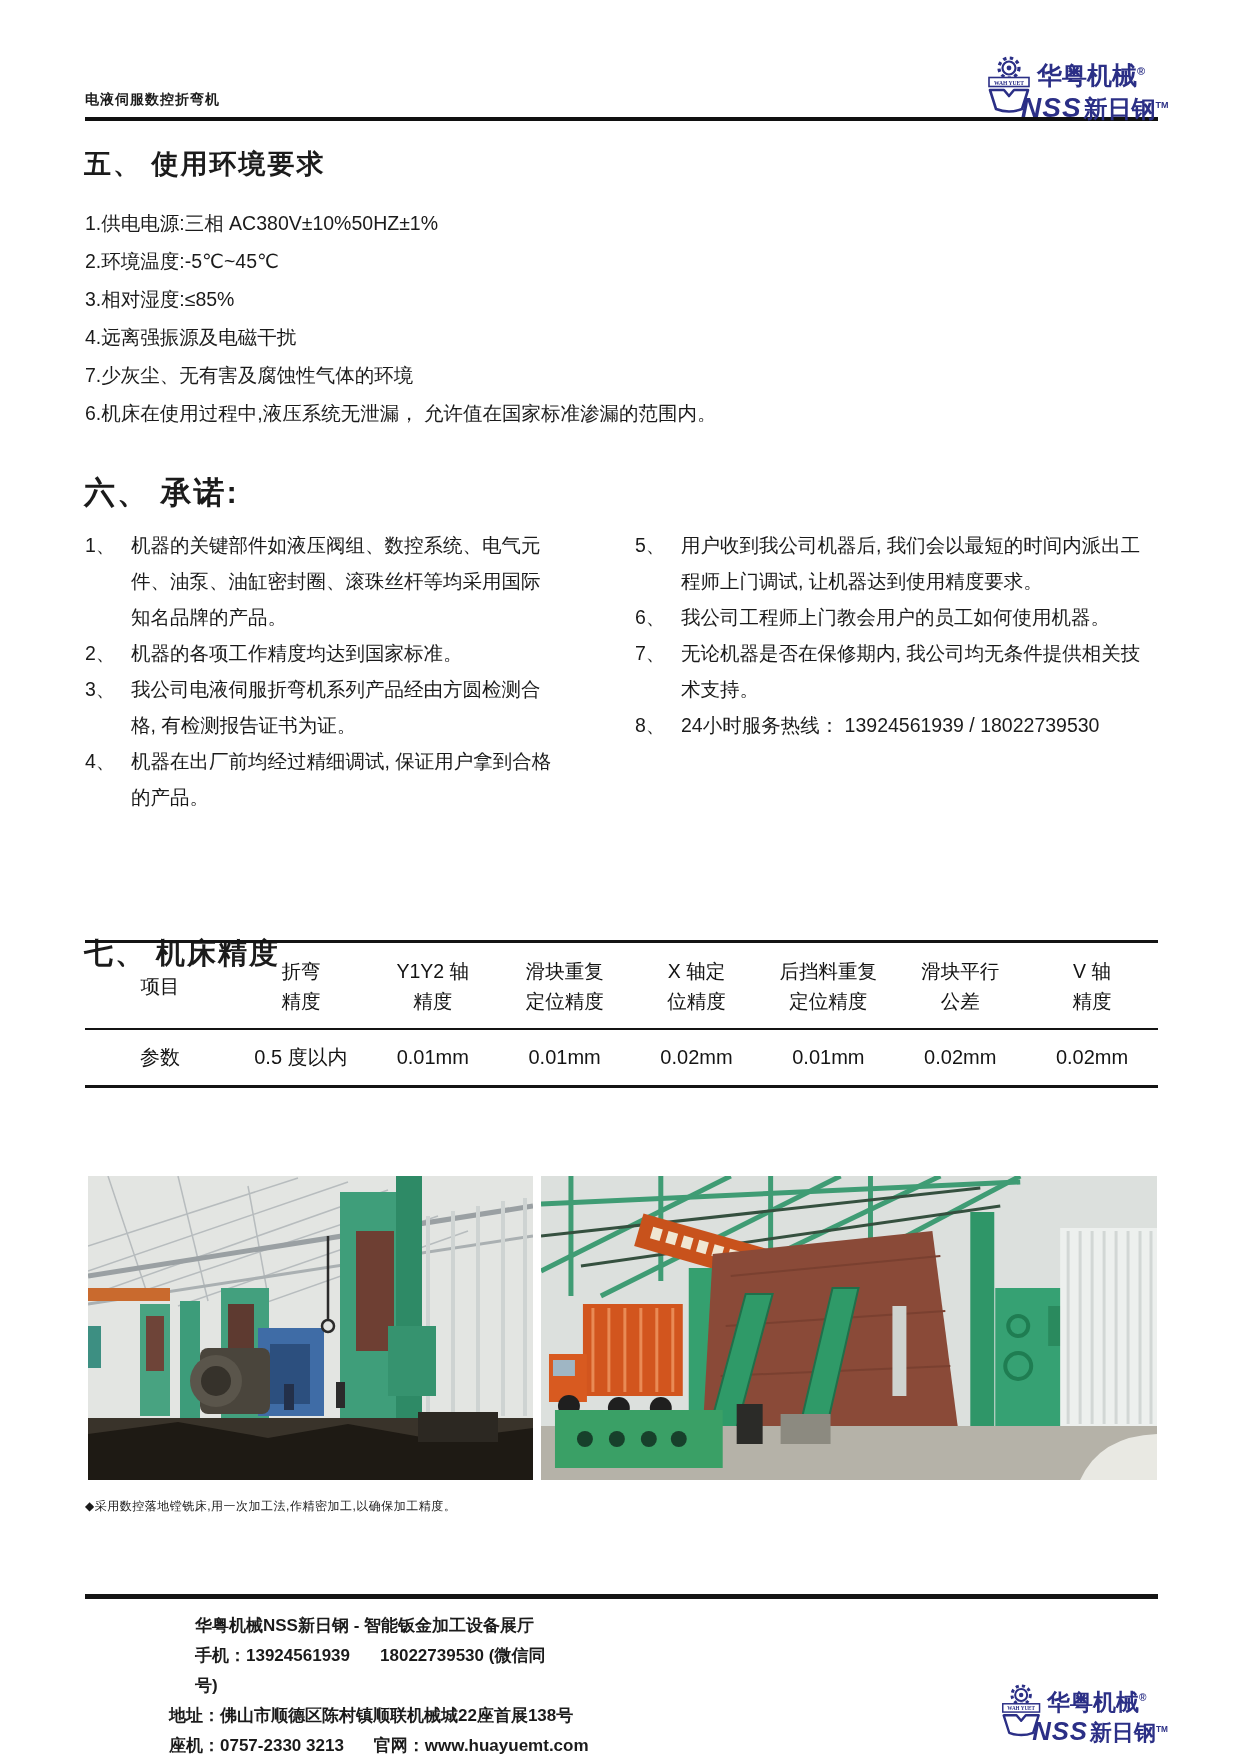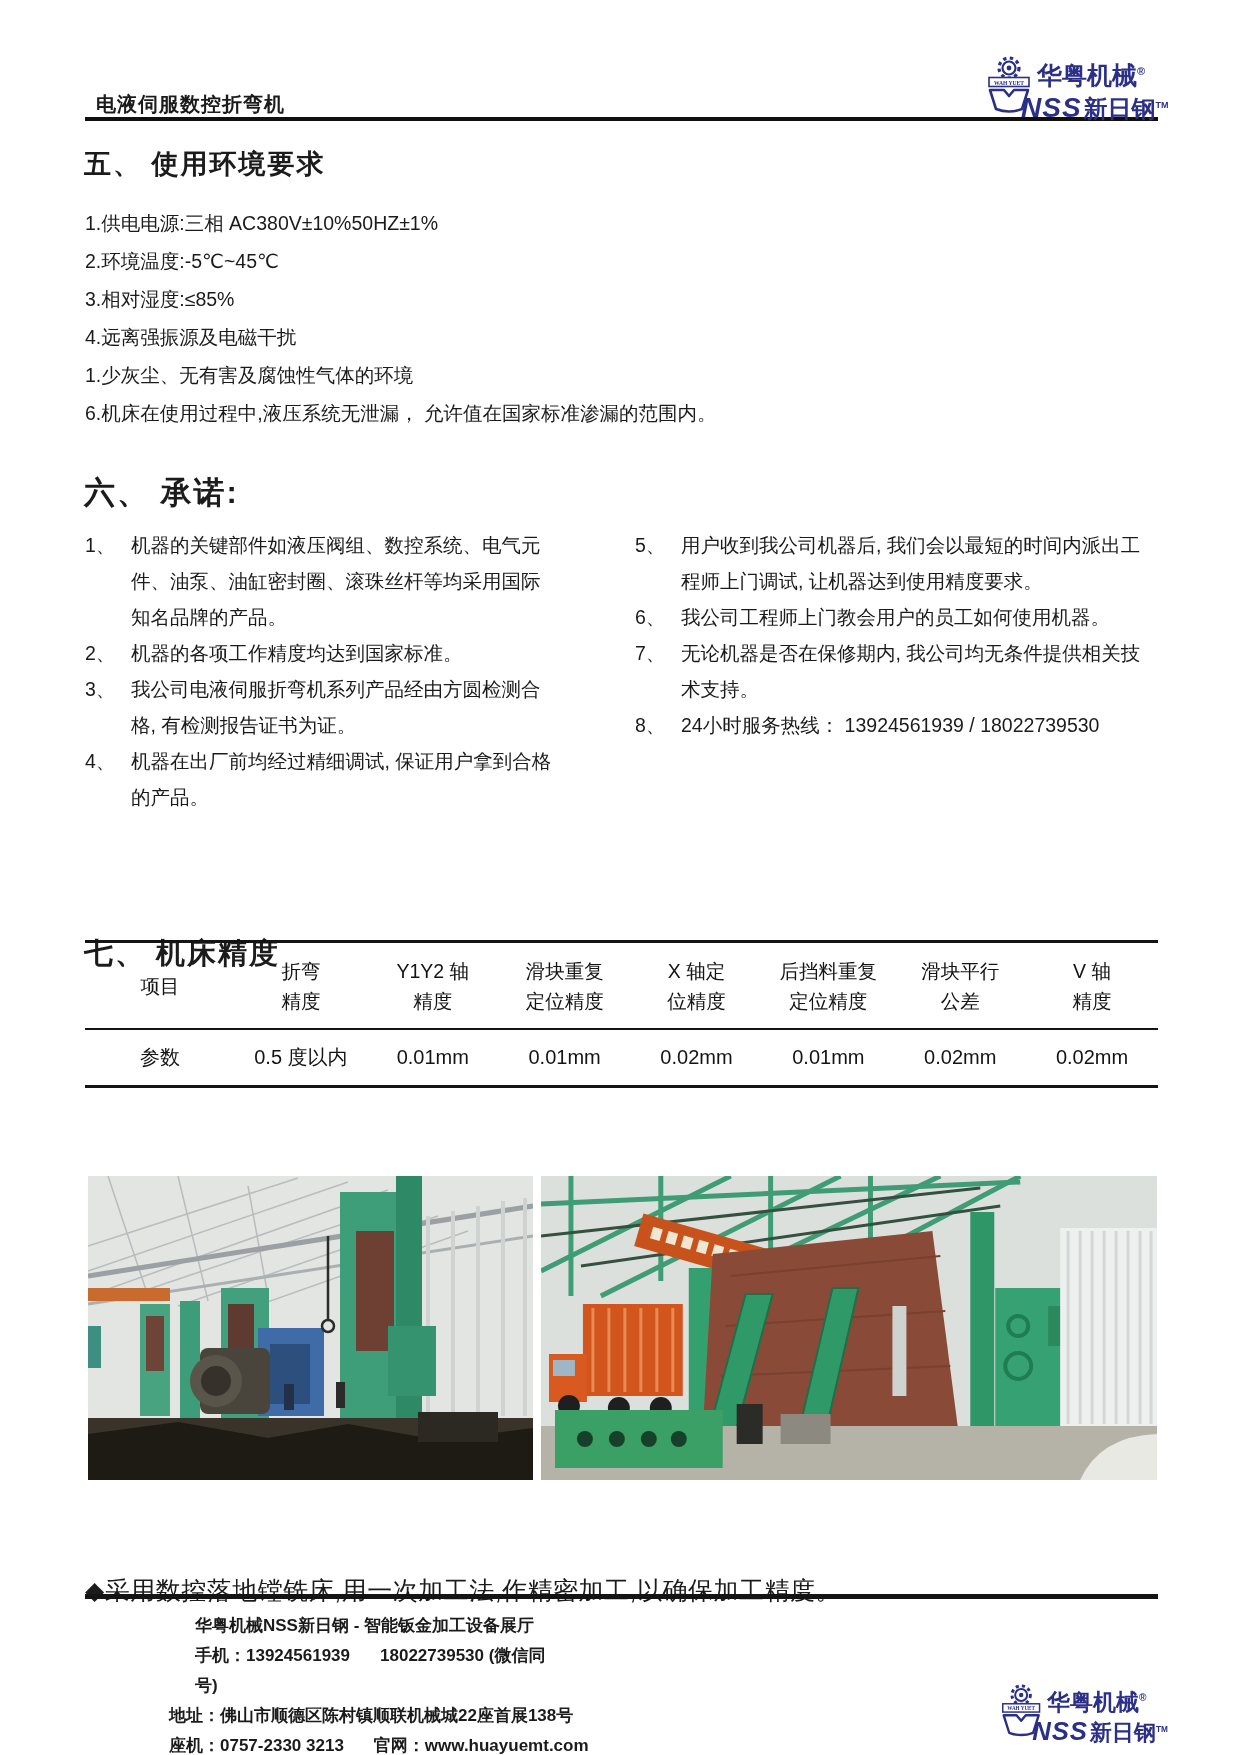--- a/index.html
+++ b/index.html
@@ -1,21 +1,21 @@
 <!DOCTYPE html>
 <html><head>
 <meta charset="utf-8">
 <style>
   html,body{margin:0;padding:0;background:#ffffff;}
   .page{
     position:relative;width:1241px;height:1755px;background:#ffffff;overflow:hidden;
     font-family:"Liberation Sans","DejaVu Sans",sans-serif;color:#1b1b1b;
   }
   
-  .doc-title{position:absolute;left:96px;top:91px;font-size:20px;font-weight:bold;letter-spacing:1px;}
+  .doc-title{position:absolute;left:85px;top:91px;font-size:14px;font-weight:bold;letter-spacing:1px;}
   .header-rule{position:absolute;left:85px;top:117px;width:1073px;height:4px;background:#101010;}
   .logo{display:flex;align-items:flex-start;color:#2b2f86;}
   .logo-top{position:absolute;left:986px;top:56px;}
   .logo-bottom{position:absolute;left:1000px;top:1684px;transform:scale(0.92);transform-origin:top left;}
   .logo-icon{flex:0 0 auto;margin-right:5px;}
   .logo-line1{font-size:25px;font-weight:bold;line-height:30px;white-space:nowrap;}
   .logo-line1 sup{font-size:11px;}
   .logo-line2{font-size:24px;font-weight:bold;line-height:30px;margin-left:-16px;white-space:nowrap;}
   .logo-line2 .nss{font-style:italic;font-size:28px;letter-spacing:1px;margin-right:2px;}
   .logo-line2 sup{font-size:9px;}
@@ -39,21 +39,21 @@
   .c{flex:1;text-align:center;font-size:19.5px;line-height:30px;color:#141414;}
   .c span{display:block;}
   .c0{flex:0 0 150px;display:flex;align-items:center;justify-content:center;}
   .tbl-vals .c{font-size:20px;line-height:26px;}
   
   .photos{position:absolute;left:88px;top:1176px;width:1069px;height:304px;display:flex;}
   .photo-l{width:445px;height:304px;margin-right:8px;}
   .photo-r{width:616px;height:304px;}
   .photos svg{display:block;width:100%;height:100%;}
   
-  .note{position:absolute;left:85px;top:1574px;font-size:25px;letter-spacing:0.5px;text-align:right;}
+  .note{position:absolute;left:85px;top:1498px;font-size:12px;letter-spacing:0.5px;text-align:right;}
   .footer-rule{position:absolute;left:85px;top:1594px;width:1073px;height:5px;background:#141414;}
   .footer{position:absolute;left:85px;top:1611px;width:1073px;display:flex;font-weight:bold;font-size:17px;line-height:30px;flex-direction:column;}
   .f-left{margin-left:110px;width:368px;}
   .f-right{margin-left:84px;}
   .gap2{margin-left:30px;}
 </style>
 </head>
 <body>
 
 <div class="page">
@@ -75,21 +75,21 @@
       <div class="logo-line2"><span class="nss">NSS</span><span>新日钢</span><sup>TM</sup></div>
     </div>
   </div>
 
   <div class="h5">五、 使用环境要求</div>
   <div class="list5">
     <div class="li">1.供电电源:三相 AC380V±10%50HZ±1%</div>
     <div class="li">2.环境温度:-5℃~45℃</div>
     <div class="li">3.相对湿度:≤85%</div>
     <div class="li">4.远离强振源及电磁干扰</div>
-    <div class="li">1.少灰尘、无有害及腐蚀性气体的环境</div>
+    <div class="li">7.少灰尘、无有害及腐蚀性气体的环境</div>
     <div class="li">6.机床在使用过程中,液压系统无泄漏， 允许值在国家标准渗漏的范围内。</div>
   </div>
 
   <div class="h6">六、 承诺:</div>
   <div class="cols">
     <div class="col-l">
       <div class="item">
         <span class="num">1、</span>
           <span class="txt">机器的关键部件如液压阀组、数控系统、电气元件、油泵、油缸密封圈、滚珠丝杆等均采用国际知名品牌的产品。</span>
       </div>

